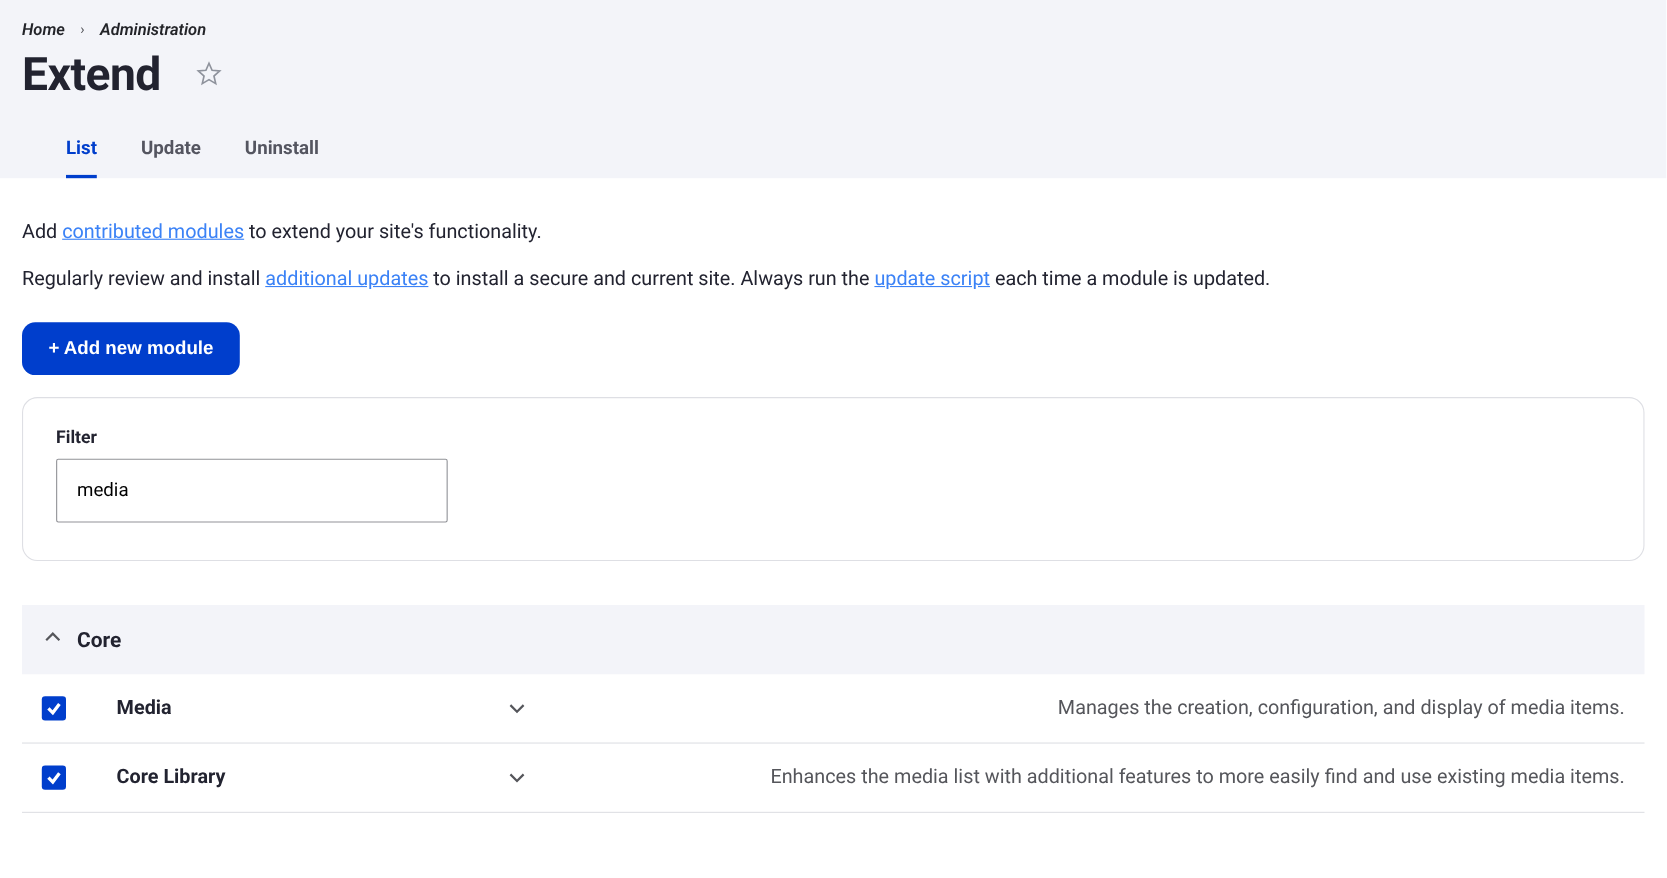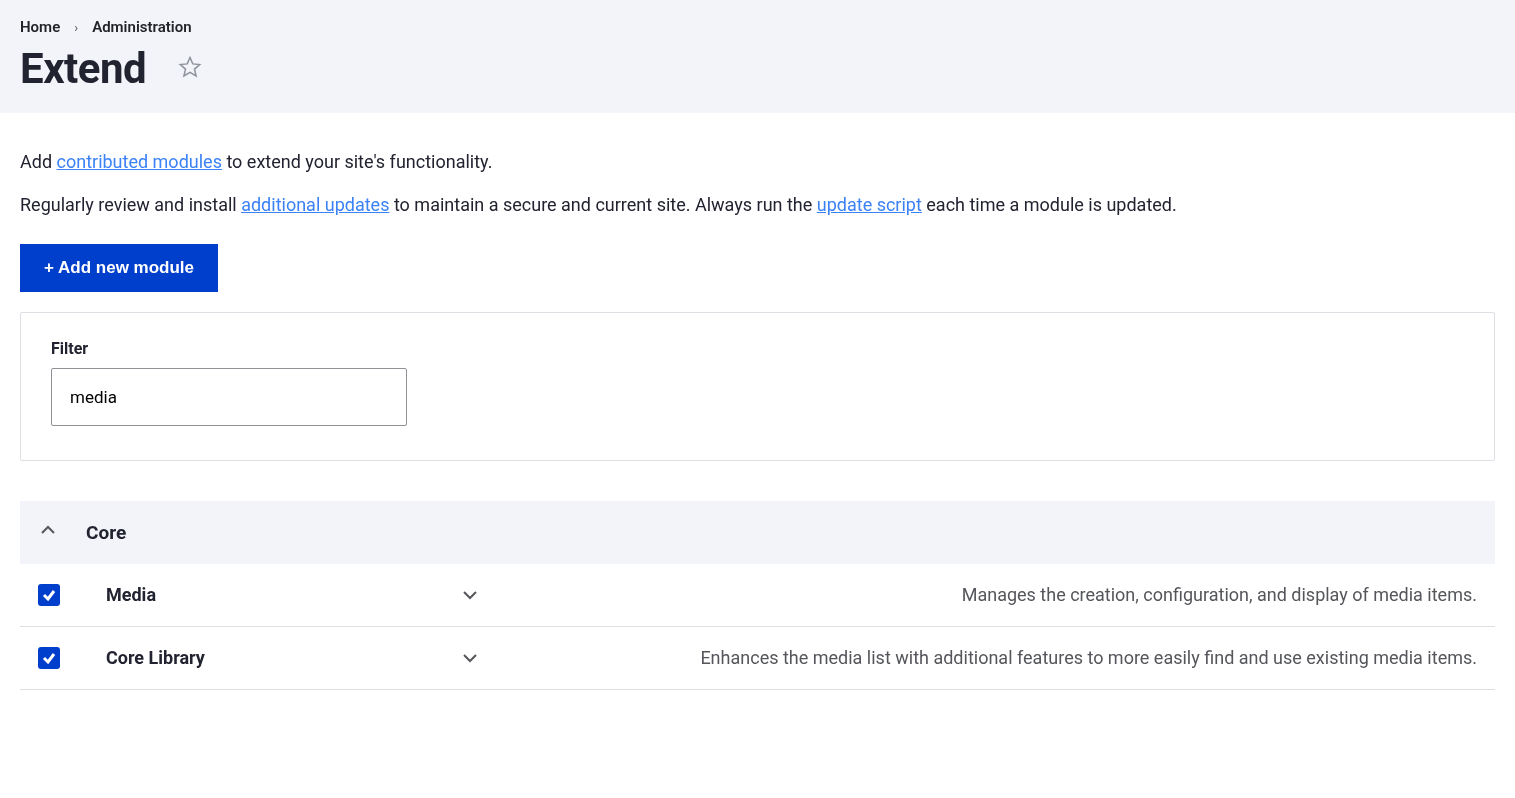--- a/index.html
+++ b/index.html
@@ -18,20 +18,21 @@
     align-items: center;
     gap: 14px;
     font-size: 15px;
     font-weight: 600;
     color: #232429;
     margin-bottom: 8px;
   }
   .breadcrumb a {
     color: #232429;
     text-decoration: none;
+    font-style: italic;
   }
   .breadcrumb .sep {
     font-size: 13px;
     color: #55565b;
     font-weight: 400;
   }
   .page-title-wrap {
     display: flex;
     align-items: center;
     gap: 32px;
@@ -80,28 +81,28 @@
   }
   .add-btn {
     display: inline-flex;
     align-items: center;
     gap: 6px;
     background: #003ecc;
     color: #fff;
     font-size: 17px;
     font-weight: 700;
     border: none;
-    border-radius: 0;
+    border-radius: 12px;
     padding: 14px 24px;
     margin-top: 10px;
     cursor: pointer;
   }
   .filter-panel {
     border: 1px solid #dedfe4;
-    border-radius: 2px;
+    border-radius: 14px;
     padding: 26px 30px 34px 30px;
     margin-top: 20px;
   }
   .filter-label {
     display: block;
     font-size: 16px;
     font-weight: 700;
     color: #222330;
     margin-bottom: 10px;
   }
@@ -115,21 +116,21 @@
     font-family: inherit;
   }
   .module-section {
     margin-top: 40px;
   }
   .section-header {
     background: #f3f4f9;
     padding: 20px 20px;
     display: flex;
     align-items: center;
-    gap: 30px;
+    gap: 14px;
     cursor: pointer;
   }
   .section-title {
     font-size: 19px;
     font-weight: 700;
     color: #222330;
   }
   .module-row {
     display: flex;
     align-items: center;
@@ -188,29 +189,34 @@
     <a href="#">Administration</a>
   </nav>
   <div class="page-title-wrap">
     <h1 class="page-title">Extend</h1>
     <span>
       <svg width="24" height="24" viewBox="0 0 24 24" class="star-icon">
         <path d="M12 2.5 L14.8 8.9 L21.7 9.5 L16.5 14.1 L18.1 21 L12 17.4 L5.9 21 L7.5 14.1 L2.3 9.5 L9.2 8.9 Z"></path>
       </svg>
     </span>
   </div>
+  <div class="tabs">
+    <div class="tab active">List</div>
+    <div class="tab">Update</div>
+    <div class="tab">Uninstall</div>
+  </div>
 </div>
 
 <div class="content">
   <div class="intro">
     <p>
       <span>Add </span><a href="#">contributed modules</a><span> to extend your site's functionality.</span>
     </p>
     <p>
-      <span>Regularly review and install </span><a href="#">additional updates</a><span> to maintain a secure and current site. Always run the </span><a href="#">update script</a><span> each time a module is updated.</span>
+      <span>Regularly review and install </span><a href="#">additional updates</a><span> to install a secure and current site. Always run the </span><a href="#">update script</a><span> each time a module is updated.</span>
     </p>
   </div>
 
   <button class="add-btn">+ Add new module</button>
 
   <div class="filter-panel">
     <label class="filter-label">Filter</label>
     <input class="filter-input" type="text" value="media" style="">
   </div>
 

